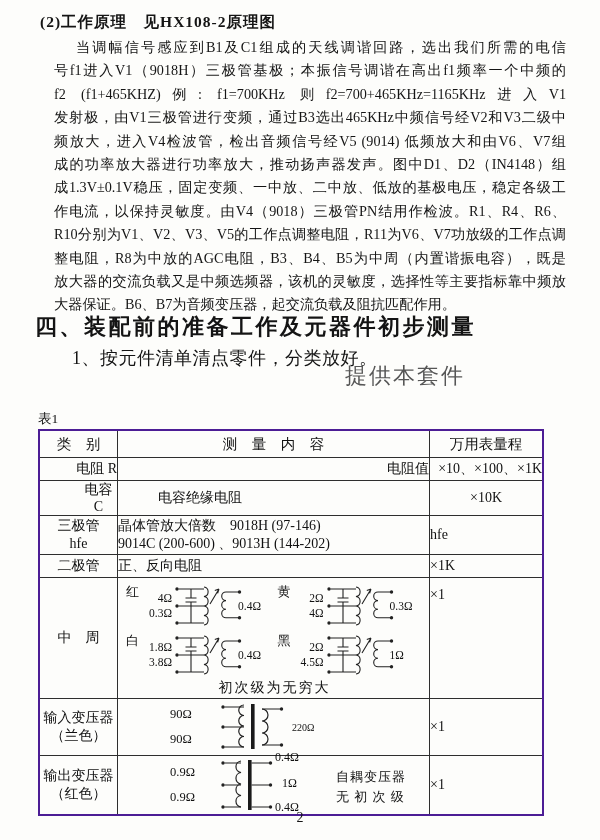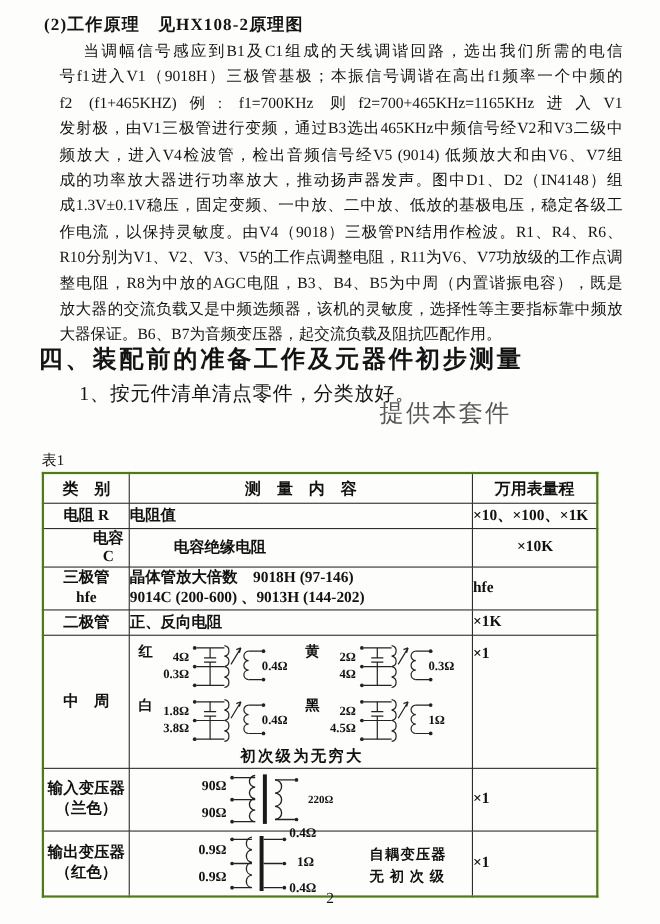--- a/index.html
+++ b/index.html
@@ -17,39 +17,39 @@
   .item { position:absolute; left:72px; font-size:18px; letter-spacing:0.5px; white-space:nowrap; }
   .item.i1 { top:346px; }
   .item.i2 { top:374px; }
   .wm1 { position:absolute; left:327px; top:336px; font-size:23px; letter-spacing:1px; color:#1f1f1f;
          font-family:"DejaVu Sans","Liberation Sans",sans-serif; }
   .wm2 { position:absolute; left:345px; top:361px; font-size:22px; letter-spacing:2px; color:#565656;
          font-family:"DejaVu Sans","Liberation Sans",sans-serif; }
   .tab-label { position:absolute; left:38px; top:410px; font-size:13.5px; }
   table.t1 { position:absolute; left:38px; top:429px; width:500px; border-collapse:collapse; table-layout:fixed; }
   table.t1 td { border:1px solid #2e2e2e; font-size:14px; padding:0; vertical-align:middle; color:#111; }
-  table.t1 { border:2px solid #4d7c0f;font-weight:bold; }
+  table.t1 { border:2px solid #4c1d95; }
   td.c1 { width:77px; text-align:center; }
   td.c2 { width:311px; padding-left:8px; }
   td.c3 { width:112px; padding-left:8px; }
   tr.hdr td { font-size:14.5px; text-align:center; padding-left:0; height:26px; }
-  tr.r1 td { height:22px; } tr.r2 td { height:23px;padding-left:40px; }
+  tr.r1 td { height:22px;text-align:right; } tr.r2 td { height:23px;padding-left:40px; }
   tr.r3 td { height:38px; } tr.r4 td { height:22px; }
   tr.rzz td { height:111px; } tr.rin td { height:56px; } tr.rout td { height:58px; }
   .pre { white-space:pre-line; line-height:18px; }
   .zz-cell { vertical-align:top !important; }
   .zz-top { vertical-align:top !important; padding-top:9px !important; }
   .ifgrid { display:grid; grid-template-columns:1fr 1fr; padding:4px 0 0 6px; row-gap:2px; }
   .ifunit { display:flex; align-items:center; height:47px; }
   .ifcolor { font-size:13px; align-self:flex-start; margin:1px 1px 0 0; }
   .ifvals { display:flex; flex-direction:column; align-items:flex-end; font-size:11.5px; line-height:15px; margin-right:2px; width:32px; }
   .ifsec { font-size:11.5px; margin-left:-10px; }
   .ifcaption { text-align:center; font-size:14px; letter-spacing:2px; margin-top:1px; }
   .txrow { display:flex; align-items:center; padding-left:52px; }
-  .txvals { display:flex; flex-direction:column; justify-content:space-around; align-items:flex-end; font-size:12.5px; height:50px; margin-right:2px; width:36px; }
+  .txvals { display:flex; flex-direction:column; justify-content:space-around; font-size:12.5px; height:50px; margin-right:14px; width:36px; }
   .txsec { font-size:10px; margin-left:-6px; }
   .outwrap { position:relative; }
   .outwrap .olab { position:absolute; font-size:12px; white-space:nowrap; }
   .olab.t { left:55px; top:-7px; }
   .olab.m { left:62px; top:19px; }
   .olab.b { left:55px; top:43px; }
   .autonote { position:absolute; left:218px; top:11px; font-size:13px; line-height:20px; letter-spacing:1px; }
   .rel { position:relative; }
   .pageno { position:absolute; left:0; right:0; top:810px; text-align:center; font-size:14px; }
   svg.schem { display:block; }

